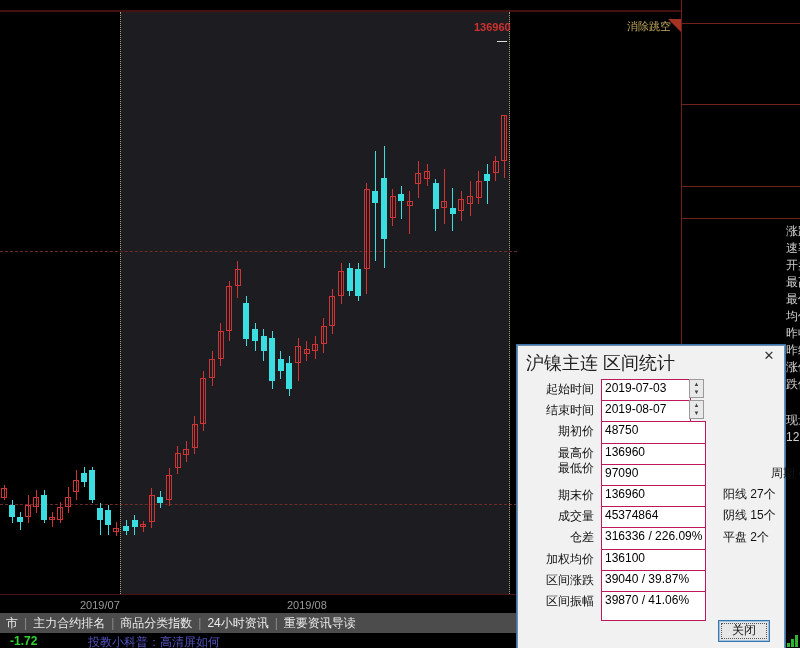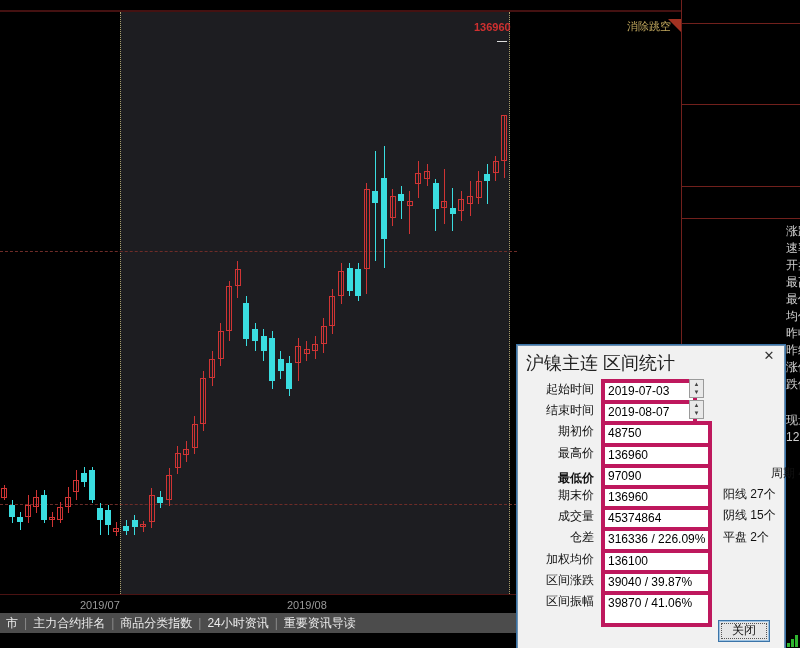--- a/index.html
+++ b/index.html
@@ -40,21 +40,21 @@
   #status-val{left:10px;top:1px;color:#2fd32f;font-size:12px;font-weight:bold;}
   #status-tip{left:88px;top:1px;color:#5252bd;font-size:12px;}
   .gbar{background:#2fb52f;width:3px;position:absolute;bottom:0;}
   #gbars{left:787px;top:634px;width:12px;height:13px;}
   
   #dialog{left:517px;top:345px;width:266px;height:303px;background:#f1f1f1;
           border:1px solid #6d8fae;box-shadow:0 0 0 1px #3b74a8;z-index:10;font-size:12px;color:#111;}
   #dlg-title{left:8px;top:5px;font-size:18px;color:#222;}
   #dlg-close{left:243px;top:2px;width:16px;height:16px;text-align:center;font-size:13px;color:#333;cursor:pointer;}
   .frow-label{width:70px;left:6px;text-align:right;color:#111;}
-  .finput{left:83px;height:15px;background:#fff;border:4px solid #be185d;
+  .finput{left:83px;height:15px;background:#fff;border:1px solid #be185d;
           padding:1px 0 12px 3px;font-size:12px;color:#000;white-space:nowrap;overflow:hidden;}
   .spin{left:171px;width:13px;height:17px;border:1px solid #9a9a9a;background:#e9e9e9;
         font-size:6px;line-height:8px;text-align:center;color:#444;}
   .dstat{left:205px;color:#111;}
   #dlg-ok{left:200px;top:274px;width:50px;height:20px;background:#e6e6e6;
           border:1px solid #3b74a8;box-shadow:inset 0 0 0 1px #9ec3e2;
           outline:1px dotted #555;outline-offset:-4px;
           font-size:12px;text-align:center;line-height:19px;cursor:pointer;}
 </style>
 </head>
@@ -215,20 +215,24 @@
       <span class="tsep">|</span>
       <span class="tab nosel">主力合约排名</span>
       <span class="tsep">|</span>
       <span class="tab nosel">商品分类指数</span>
       <span class="tsep">|</span>
       <span class="tab nosel">24小时资讯</span>
       <span class="tsep">|</span>
       <span class="tab nosel">重要资讯导读</span>
     </div>
 
+  <div id="statusbar" class="abs">
+    <div id="status-val" class="abs nosel">-1.72</div>
+    <div id="status-tip" class="abs nosel">投教小科普：高清屏如何</div>
+  </div>
   <div id="gbars" class="abs">
     <div class="gbar" style="left:0;height:4px;"></div>
     <div class="gbar" style="left:4px;height:8px;"></div>
     <div class="gbar" style="left:8px;height:12px;"></div>
   </div>
 
   <div id="dialog" class="abs">
     <div id="dlg-title" class="abs nosel">沪镍主连 区间统计</div>
     <div id="dlg-close" class="abs">✕</div>
     <div id="dlg-fields">
@@ -241,21 +245,21 @@
         <div class="frow-label nosel" style="top: 56.2px; position: absolute;">结束时间</div>
         <div class="finput" style="top: 54.2px; width: 85px; position: absolute;">2019-08-07</div>
         <div class="spin" style="top: 54.2px; position: absolute;">
           <div>▲</div>
           <div>▼</div>
         </div>
         <div class="frow-label nosel" style="top: 77px; position: absolute;">期初价</div>
         <div class="finput" style="top: 75.4px; width: 100px; position: absolute;">48750</div>
         <div class="frow-label nosel" style="top: 98.6px; position: absolute;">最高价</div>
         <div class="finput" style="top: 96.6px; width: 100px; position: absolute;">136960</div>
-        <div class="frow-label nosel" style="top: 124px; position: absolute; font-weight: bold;">最低价</div>
+        <div class="frow-label nosel" style="top: 114px; position: absolute;">最低价</div>
         <div class="finput" style="top: 117.8px; width: 100px; position: absolute;">97090</div>
         <div class="frow-label nosel" style="top: 141px; position: absolute;">期末价</div>
         <div class="finput" style="top: 139px; width: 100px; position: absolute;">136960</div>
         <div class="frow-label nosel" style="top: 162.2px; position: absolute;">成交量</div>
         <div class="finput" style="top: 160.2px; width: 100px; position: absolute;">45374864</div>
         <div class="frow-label nosel" style="top: 183.4px; position: absolute;">仓差</div>
         <div class="finput" style="top: 181.4px; width: 100px; position: absolute;">316336 / 226.09%</div>
         <div class="frow-label nosel" style="top: 204.6px; position: absolute;">加权均价</div>
         <div class="finput" style="top: 202.6px; width: 100px; position: absolute;">136100</div>
         <div class="frow-label nosel" style="top: 225.8px; position: absolute;">区间涨跌</div>

